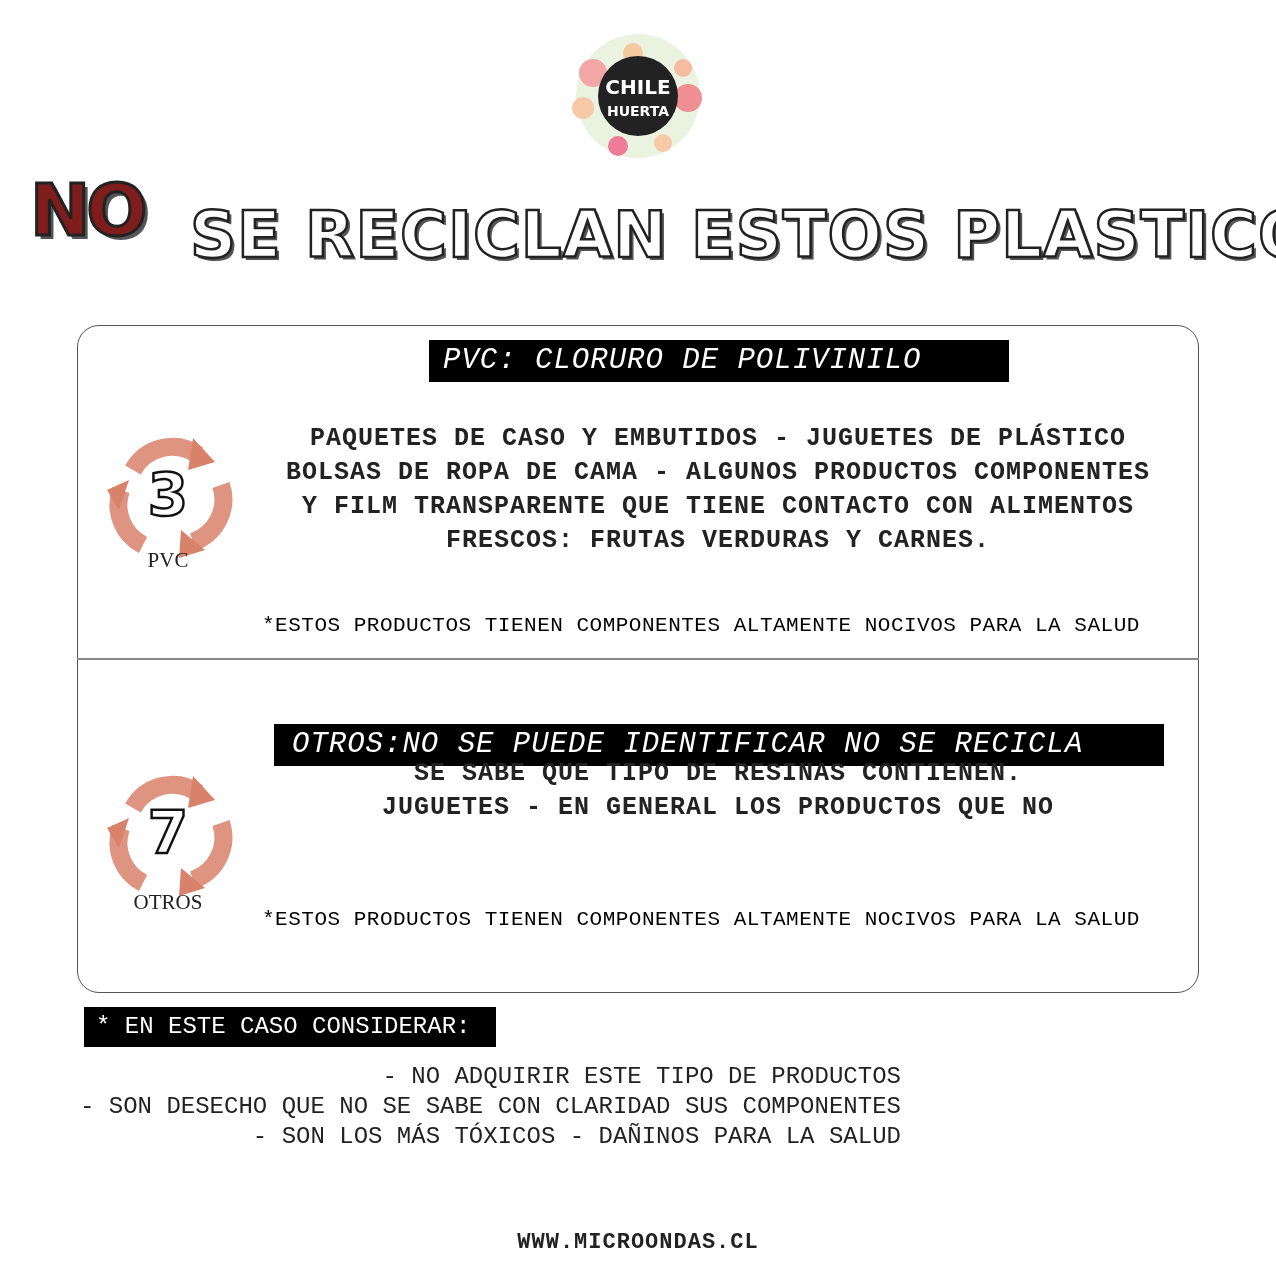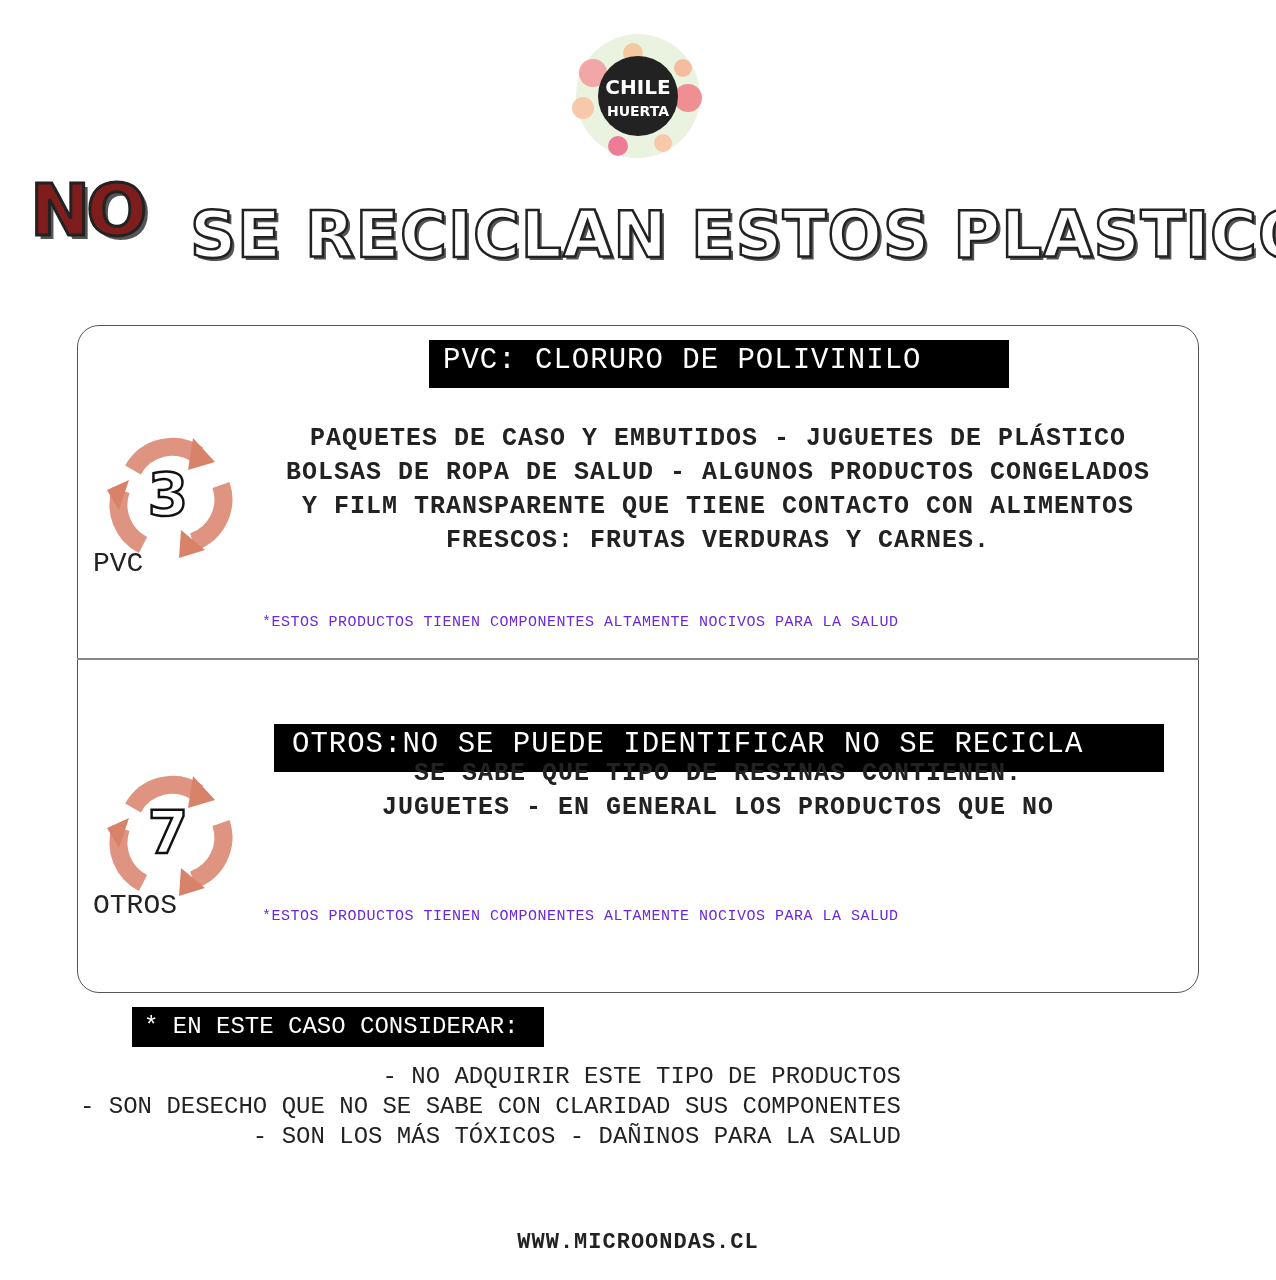--- a/index.html
+++ b/index.html
@@ -3,26 +3,26 @@
 <meta charset="utf-8">
 <style>
   html, body { margin:0; padding:0; background:#fff; }
   body { width:1276px; height:1280px; position:relative; overflow:hidden; font-family:"Liberation Mono", monospace; color:#222; }
   .logo { position:absolute; left:563px; top:28px; width:150px; height:135px; }
   .title { position:absolute; left:30px; top:168px; width:1230px; height:120px; white-space:nowrap; }
   .title .no { font-family:"DejaVu Sans", sans-serif; font-size:72px; font-weight:bold; color:#7f1d1d; -webkit-text-stroke:3px #222; text-shadow:4px 4px 0 #555; letter-spacing:-4px; position:absolute; left:0; top:0; }
   .title .rest { font-family:"DejaVu Sans", sans-serif; font-size:64px; font-weight:bold; color:#fff; -webkit-text-stroke:2.5px #222; text-shadow:3px 3px 0 #555; position:absolute; left:160px; top:30px; letter-spacing:1px; }
   .box { position:absolute; left:77px; top:325px; width:1122px; height:668px; border:1.5px solid #555; border-radius:22px; box-sizing:border-box; }
   .divider { position:absolute; left:77px; top:658px; width:1122px; height:2px; background:#888; }
-  .label { position:absolute; background:#000; color:#fff; font-size:29px; padding:0 0 0 14px; height:48px; line-height:42px; box-sizing:border-box; letter-spacing:1px; }
+  .label { position:absolute; background:#000; color:#fff; font-size:29px; padding:0 0 0 14px; height:42px; line-height:42px; box-sizing:border-box; letter-spacing:1px;font-style:italic; }
   .desc { position:absolute; text-align:center; font-size:25px; line-height:34px; letter-spacing:1px; font-weight:bold; }
-  .warn { position:absolute; color:#6d28d9; font-size:15px; letter-spacing:0.5px;font-family:Liberation Mono, monospace; }
+  .warn { position:absolute; color:#000000; font-size:21px; letter-spacing:0.5px;font-family:Liberation Mono, monospace; }
   .icon { position:absolute; width:150px; height:150px; }
-  .iconlabel { position:absolute; font-size:28px; text-align:left; width:150px; }
-  .consider { position:absolute; left:84px; top:1007px; width:412px; height:40px; background:#000; color:#fff; font-size:24px; line-height:40px; padding-left:12px; box-sizing:border-box;margin-left:48px; }
+  .iconlabel { position:absolute; font-size:21px; text-align:center; width:150px;font-family:Liberation Serif, serif; }
+  .consider { position:absolute; left:84px; top:1007px; width:412px; height:40px; background:#000; color:#fff; font-size:24px; line-height:40px; padding-left:12px; box-sizing:border-box; }
   .bullets { position:absolute; left:80px; top:1062px; font-size:24px; line-height:30px;text-align:right; }
   .bullets div { white-space:nowrap; }
   .footer { position:absolute; left:0; width:1276px; top:1230px; text-align:center; font-size:22px; font-weight:bold; letter-spacing:1px; }
 </style>
 </head>
 <body>
 
 <div class="logo">
   <svg width="150" height="135" viewBox="0 0 150 135">
     <circle cx="75" cy="68" r="62" fill="#eaf3df"></circle>
@@ -59,21 +59,21 @@
       <polygon points="100,18 122,42 95,50"></polygon>
       <polygon points="112,130 88,110 86,138"></polygon>
       <polygon points="14,70 36,60 26,90"></polygon>
     </g>
     <text x="75" y="95" text-anchor="middle" font-family="DejaVu Sans, sans-serif" font-size="58" font-weight="bold" fill="#fff" stroke="#111" stroke-width="2.5">3</text>
   </svg>
 </div>
 <div class="iconlabel" style="left:93px; top:548px;">PVC</div>
 <div class="desc" style="left:258px; top:422px; width:920px;">
   <div>PAQUETES DE CASO Y EMBUTIDOS - JUGUETES DE PLÁSTICO</div>
-  <div>BOLSAS DE ROPA DE SALUD - ALGUNOS PRODUCTOS CONGELADOS</div>
+  <div>BOLSAS DE ROPA DE CAMA - ALGUNOS PRODUCTOS COMPONENTES</div>
   <div>Y FILM TRANSPARENTE QUE TIENE CONTACTO CON ALIMENTOS</div>
   <div>FRESCOS: FRUTAS VERDURAS Y CARNES.</div>
 </div>
 <div class="warn" style="left:262px; top:614px;">*ESTOS PRODUCTOS TIENEN COMPONENTES ALTAMENTE NOCIVOS PARA LA SALUD</div>
 
 <div class="label" style="left:274px; top:676px; width:890px; padding-left:18px;margin-top:48px;">OTROS:NO SE PUEDE IDENTIFICAR NO SE RECICLA</div>
 <div class="icon" style="left:93px; top:758px;">
   <svg width="150" height="150" viewBox="0 0 150 150">
     <g fill="none" stroke="#d9826a" stroke-width="18" opacity="0.85">
       <path d="M40 50 A45 45 0 0 1 105 35"></path>

